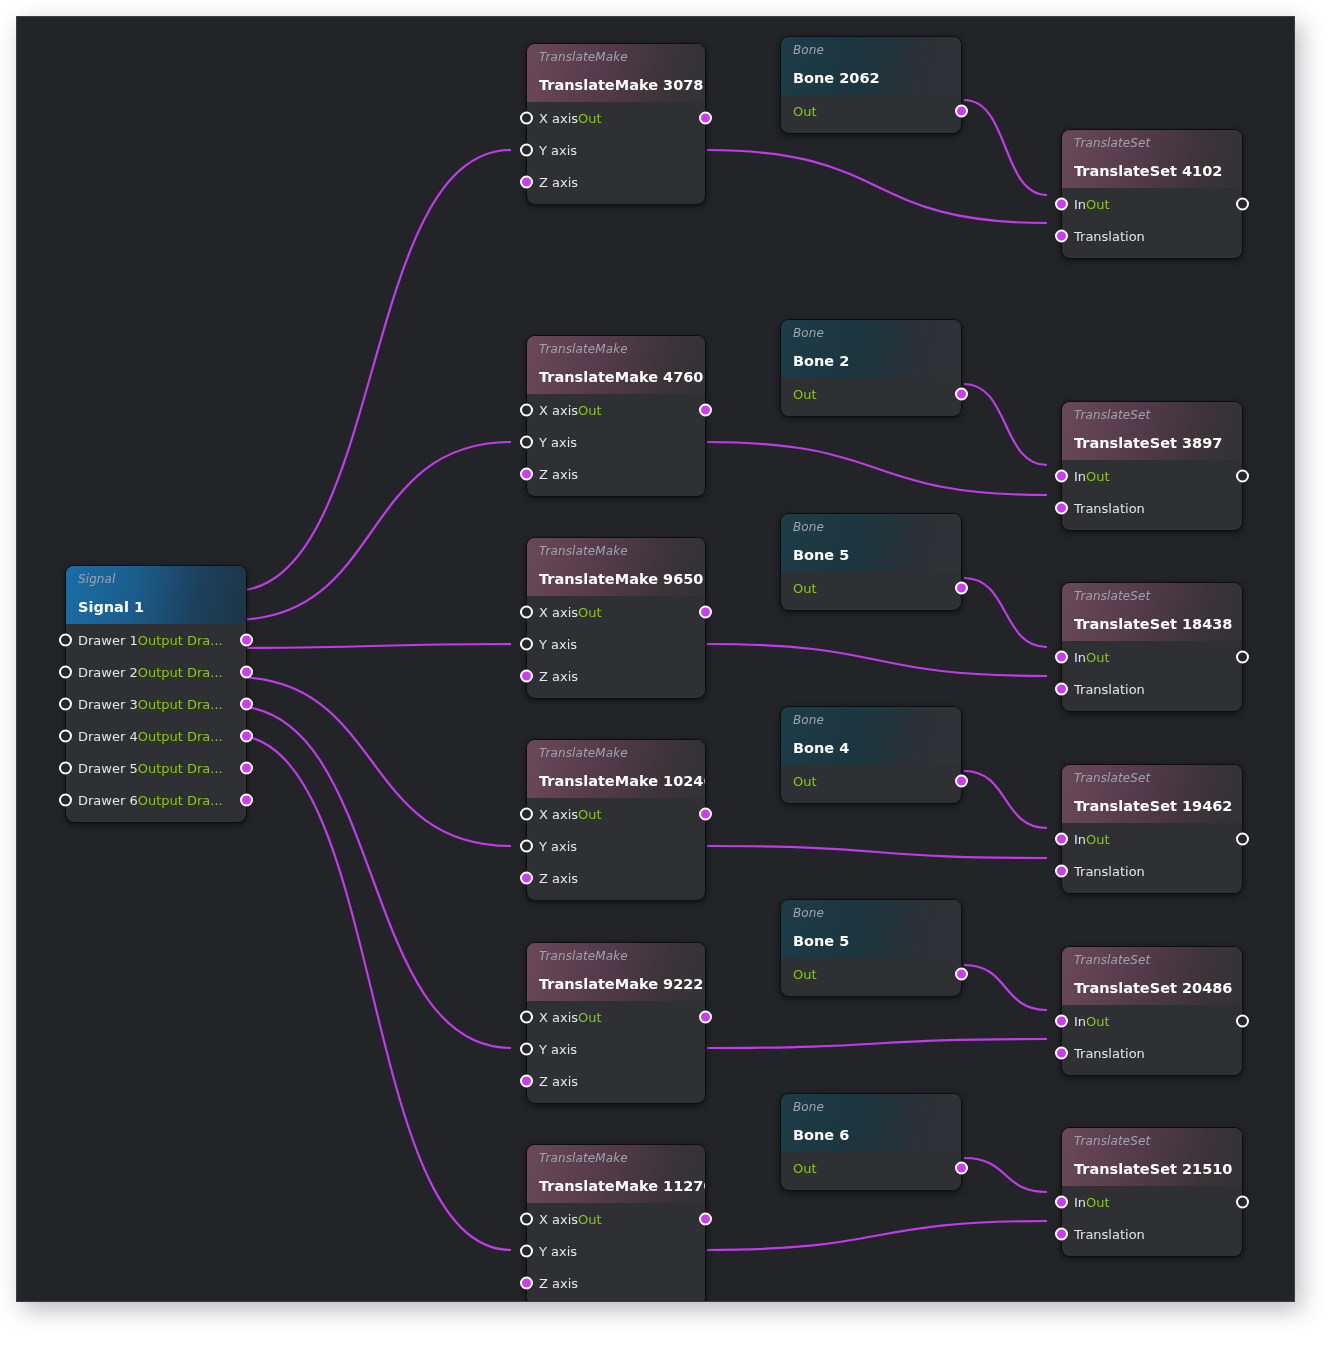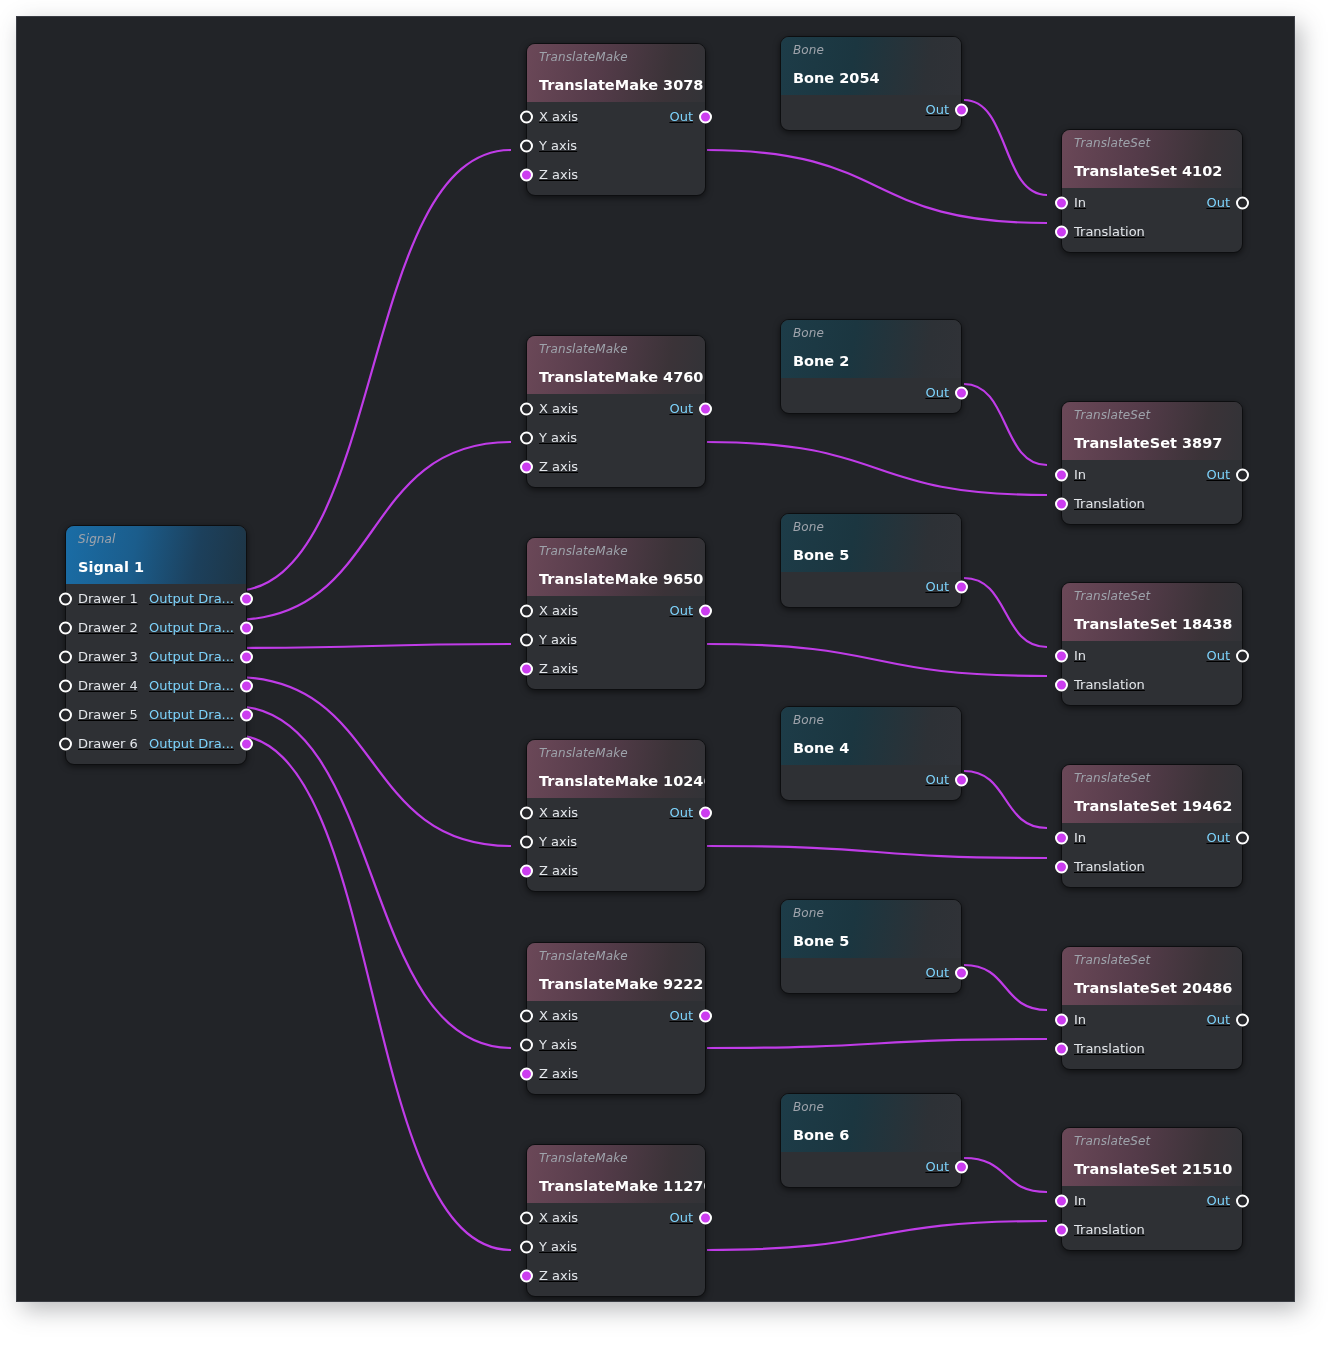--- a/index.html
+++ b/index.html
@@ -64,32 +64,30 @@
   .head-make  { background: linear-gradient(100deg, #6b4858 0%, #543b49 42%, #3b3338 78%, #323337 100%); }
   .head-set   { background: linear-gradient(100deg, #6b4858 0%, #543b49 42%, #3b3338 78%, #323337 100%); }
   .head-bone  { background: linear-gradient(100deg, #1d3c48 0%, #1b3640 40%, #2d3136 80%, #303237 100%); }
   .head-signal{ background: linear-gradient(100deg, #1a6da6 0%, #1b5d8c 38%, #1c405c 72%, #1e3545 100%); }
   .node-body { position: relative; }
   .row {
     position: relative;
     height: 29px;
     display: flex;
     align-items: center;
-    justify-content: space-between;
-    padding: 0 12px;
+    padding: 16px 12px;
     box-sizing: border-box;
-    text-decoration: underline;
   }
   .row-label {
     font-size: 13px;
     color: #e3e6ea;
     line-height: 29px;
     white-space: nowrap;
   }
-  .row-label.out-label { color: #7dd3fc; }
+  .row-label.out-label { color: #84cc16; }
   .port {
     position: absolute;
     width: 13px;
     height: 13px;
     border-radius: 50%;
     box-sizing: border-box;
     border: 2px solid #ffffff;
     background: #26272b;
     top: 50%;
     transform: translateY(-50%);
@@ -117,21 +115,21 @@
       <path d="M 690 1031 C 877 1031, 843 1022, 1030 1022" fill="none" stroke="#c03ce8" stroke-width="2.2"></path>
       <path d="M 690 1233 C 877 1233, 843 1204, 1030 1204" fill="none" stroke="#c03ce8" stroke-width="2.2"></path>
       <path d="M 947 83 C 992.65 83, 984.35 178, 1030 178" fill="none" stroke="#c03ce8" stroke-width="2.2"></path>
       <path d="M 947 367 C 992.65 367, 984.35 448, 1030 448" fill="none" stroke="#c03ce8" stroke-width="2.2"></path>
       <path d="M 947 561 C 992.65 561, 984.35 630, 1030 630" fill="none" stroke="#c03ce8" stroke-width="2.2"></path>
       <path d="M 947 754 C 992.65 754, 984.35 811, 1030 811" fill="none" stroke="#c03ce8" stroke-width="2.2"></path>
       <path d="M 947 948 C 992.65 948, 984.35 993, 1030 993" fill="none" stroke="#c03ce8" stroke-width="2.2"></path>
       <path d="M 947 1141 C 992.65 1141, 984.35 1175, 1030 1175" fill="none" stroke="#c03ce8" stroke-width="2.2"></path>
     </svg>
   <div id="nodes-layer">
-      <div class="node" style="left: 48px; top: 508px; width: 182px;">
+      <div class="node" style="left: 48px; top: 548px; width: 182px;">
         <div class="node-head head-signal">
           <div class="node-type">Signal</div>
           <div class="node-title">Signal 1</div>
         </div>
         <div class="node-body">
           <div class="row">
             <div class="port in"></div>
             <span class="row-label">Drawer 1</span>
             <span class="row-label out-label">Output Dra...</span>
             <div class="port out filled"></div>
@@ -315,21 +313,21 @@
             <div class="port in filled"></div>
             <span class="row-label">Z axis</span>
             <span class="row-label out-label"></span>
           </div>
           <div class="spacer"></div>
         </div>
       </div>
       <div class="node" style="left: 763px; top: 19px; width: 182px;">
         <div class="node-head head-bone">
           <div class="node-type">Bone</div>
-          <div class="node-title">Bone 2054</div>
+          <div class="node-title">Bone 2062</div>
         </div>
         <div class="node-body">
           <div class="row">
             <span class="row-label"></span>
             <span class="row-label out-label">Out</span>
             <div class="port out filled"></div>
           </div>
           <div class="spacer"></div>
         </div>
       </div>

